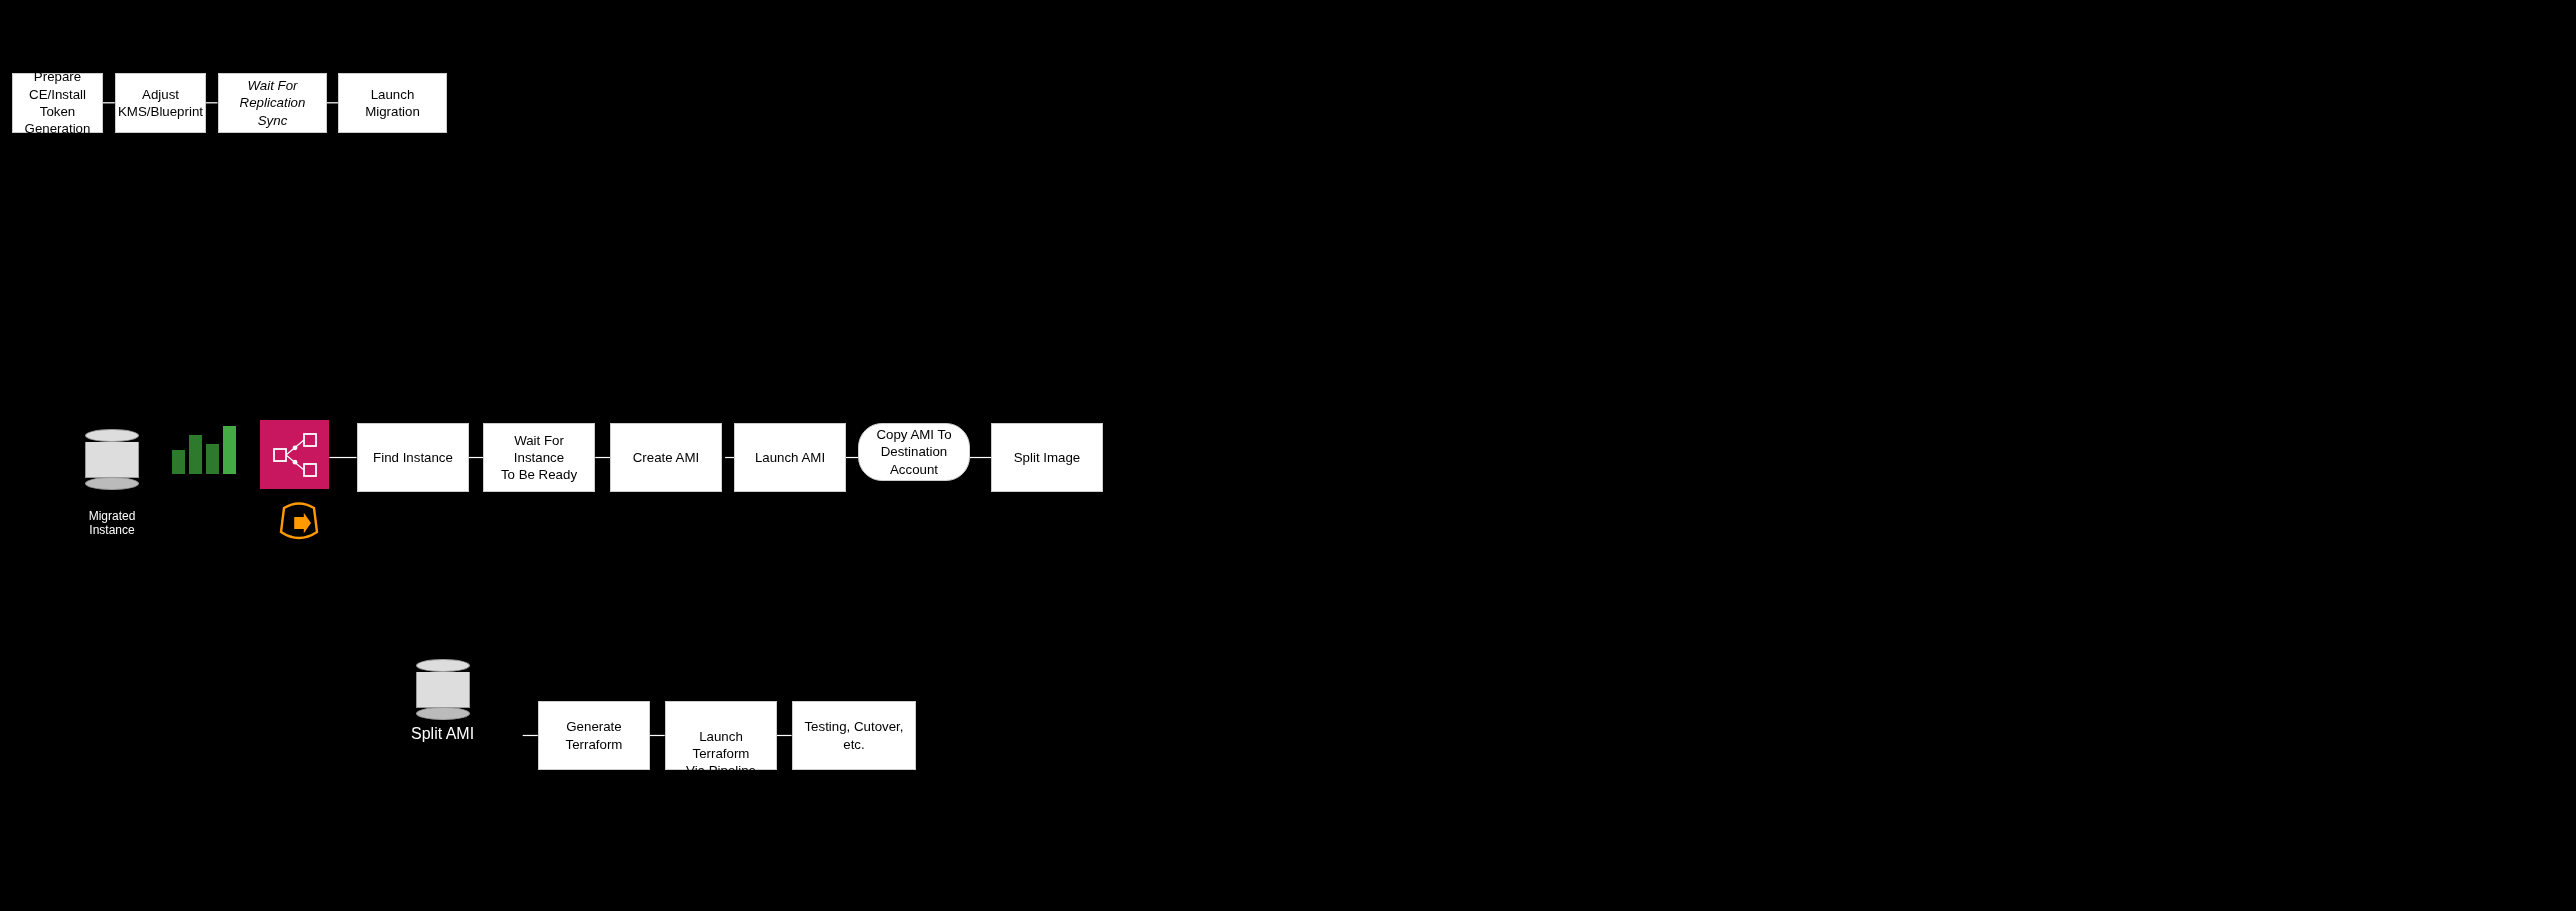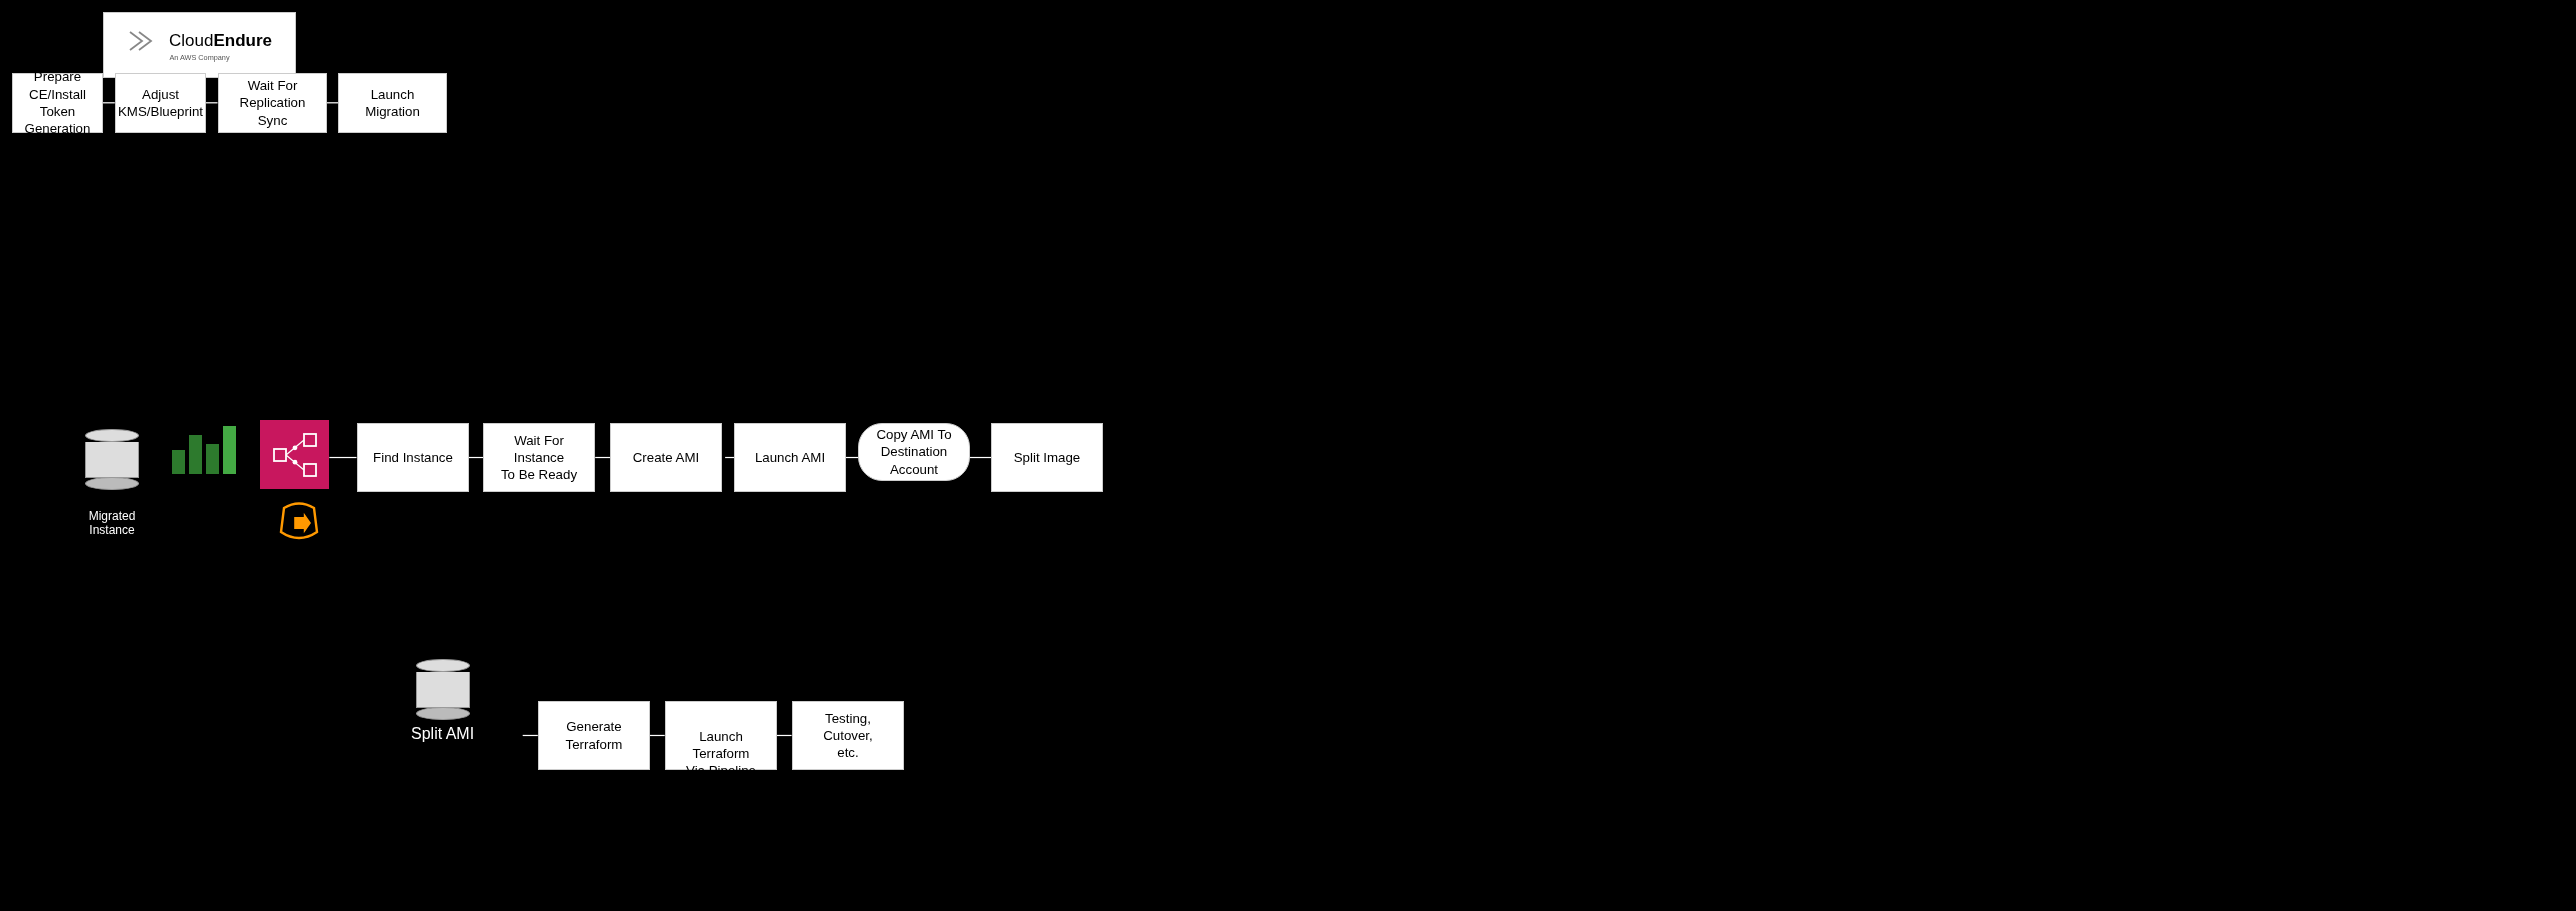--- a/index.html
+++ b/index.html
@@ -169,21 +169,21 @@
     }
     .box-launch-terraform {
       top: 701px;
       left: 665px;
       width: 112px;
       height: 69px;
     }
     .box-testing {
       top: 701px;
       left: 792px;
-      width: 112px;
+      width: 124px;
       height: 69px;
     }
 
     
     .cylinder {
       display: flex;
       flex-direction: column;
       align-items: center;
     }
     .cylinder-top {
@@ -261,45 +261,33 @@
     <line x1="985" y1="757" x2="1010" y2="757" stroke="#fff" stroke-width="2"></line>
     <line x1="1200" y1="757" x2="1215" y2="757" stroke="#fff" stroke-width="2"></line>
     <line x1="1400" y1="757" x2="1420" y2="757" stroke="#fff" stroke-width="2"></line>
     <line x1="1605" y1="757" x2="1640" y2="757" stroke="#fff" stroke-width="2"></line>
 
     <line x1="865" y1="1217" x2="890" y2="1217" stroke="#fff" stroke-width="2"></line>
     <line x1="1075" y1="1217" x2="1100" y2="1217" stroke="#fff" stroke-width="2"></line>
     <line x1="1285" y1="1217" x2="1310" y2="1217" stroke="#fff" stroke-width="2"></line>
   </svg>
 
-  <div class="logo-box">
-    <div class="logo-chevron">
-      <svg viewBox="0 0 60 40">
-        <polyline points="5,5 25,20 5,35" fill="none" stroke="#888" stroke-width="3"></polyline>
-        <polyline points="20,5 40,20 20,35" fill="none" stroke="#888" stroke-width="3"></polyline>
-      </svg>
-      <div style="font-size:17px; color:#000;">
-        Cloud<strong>Endure</strong>
-      </div>
-    </div>
-    <div style="font-size:7.3px; color:#555;">An AWS Company</div>
-  </div>
 
   <div class="step-box box-prepare">
     <span style="white-space:pre-line;">Prepare CE/Install
 Token Generation</span>
   </div>
 
   <div class="step-box box-adjust">
     <span style="white-space:pre-line;">Adjust
 KMS/Blueprint</span>
   </div>
 
   <div class="step-box box-wait-replication">
-    <span style="white-space:pre-line;">Wait For
+    <span style="white-space:pre-line;font-style:italic;">Wait For
 Replication Sync</span>
   </div>
 
   <div class="step-box box-launch-migration">
     <span style="white-space:pre-line;">Launch Migration</span>
   </div>
 
   <div class="migrated-instance">
     <div class="cylinder">
       <div class="cylinder-top"></div>

